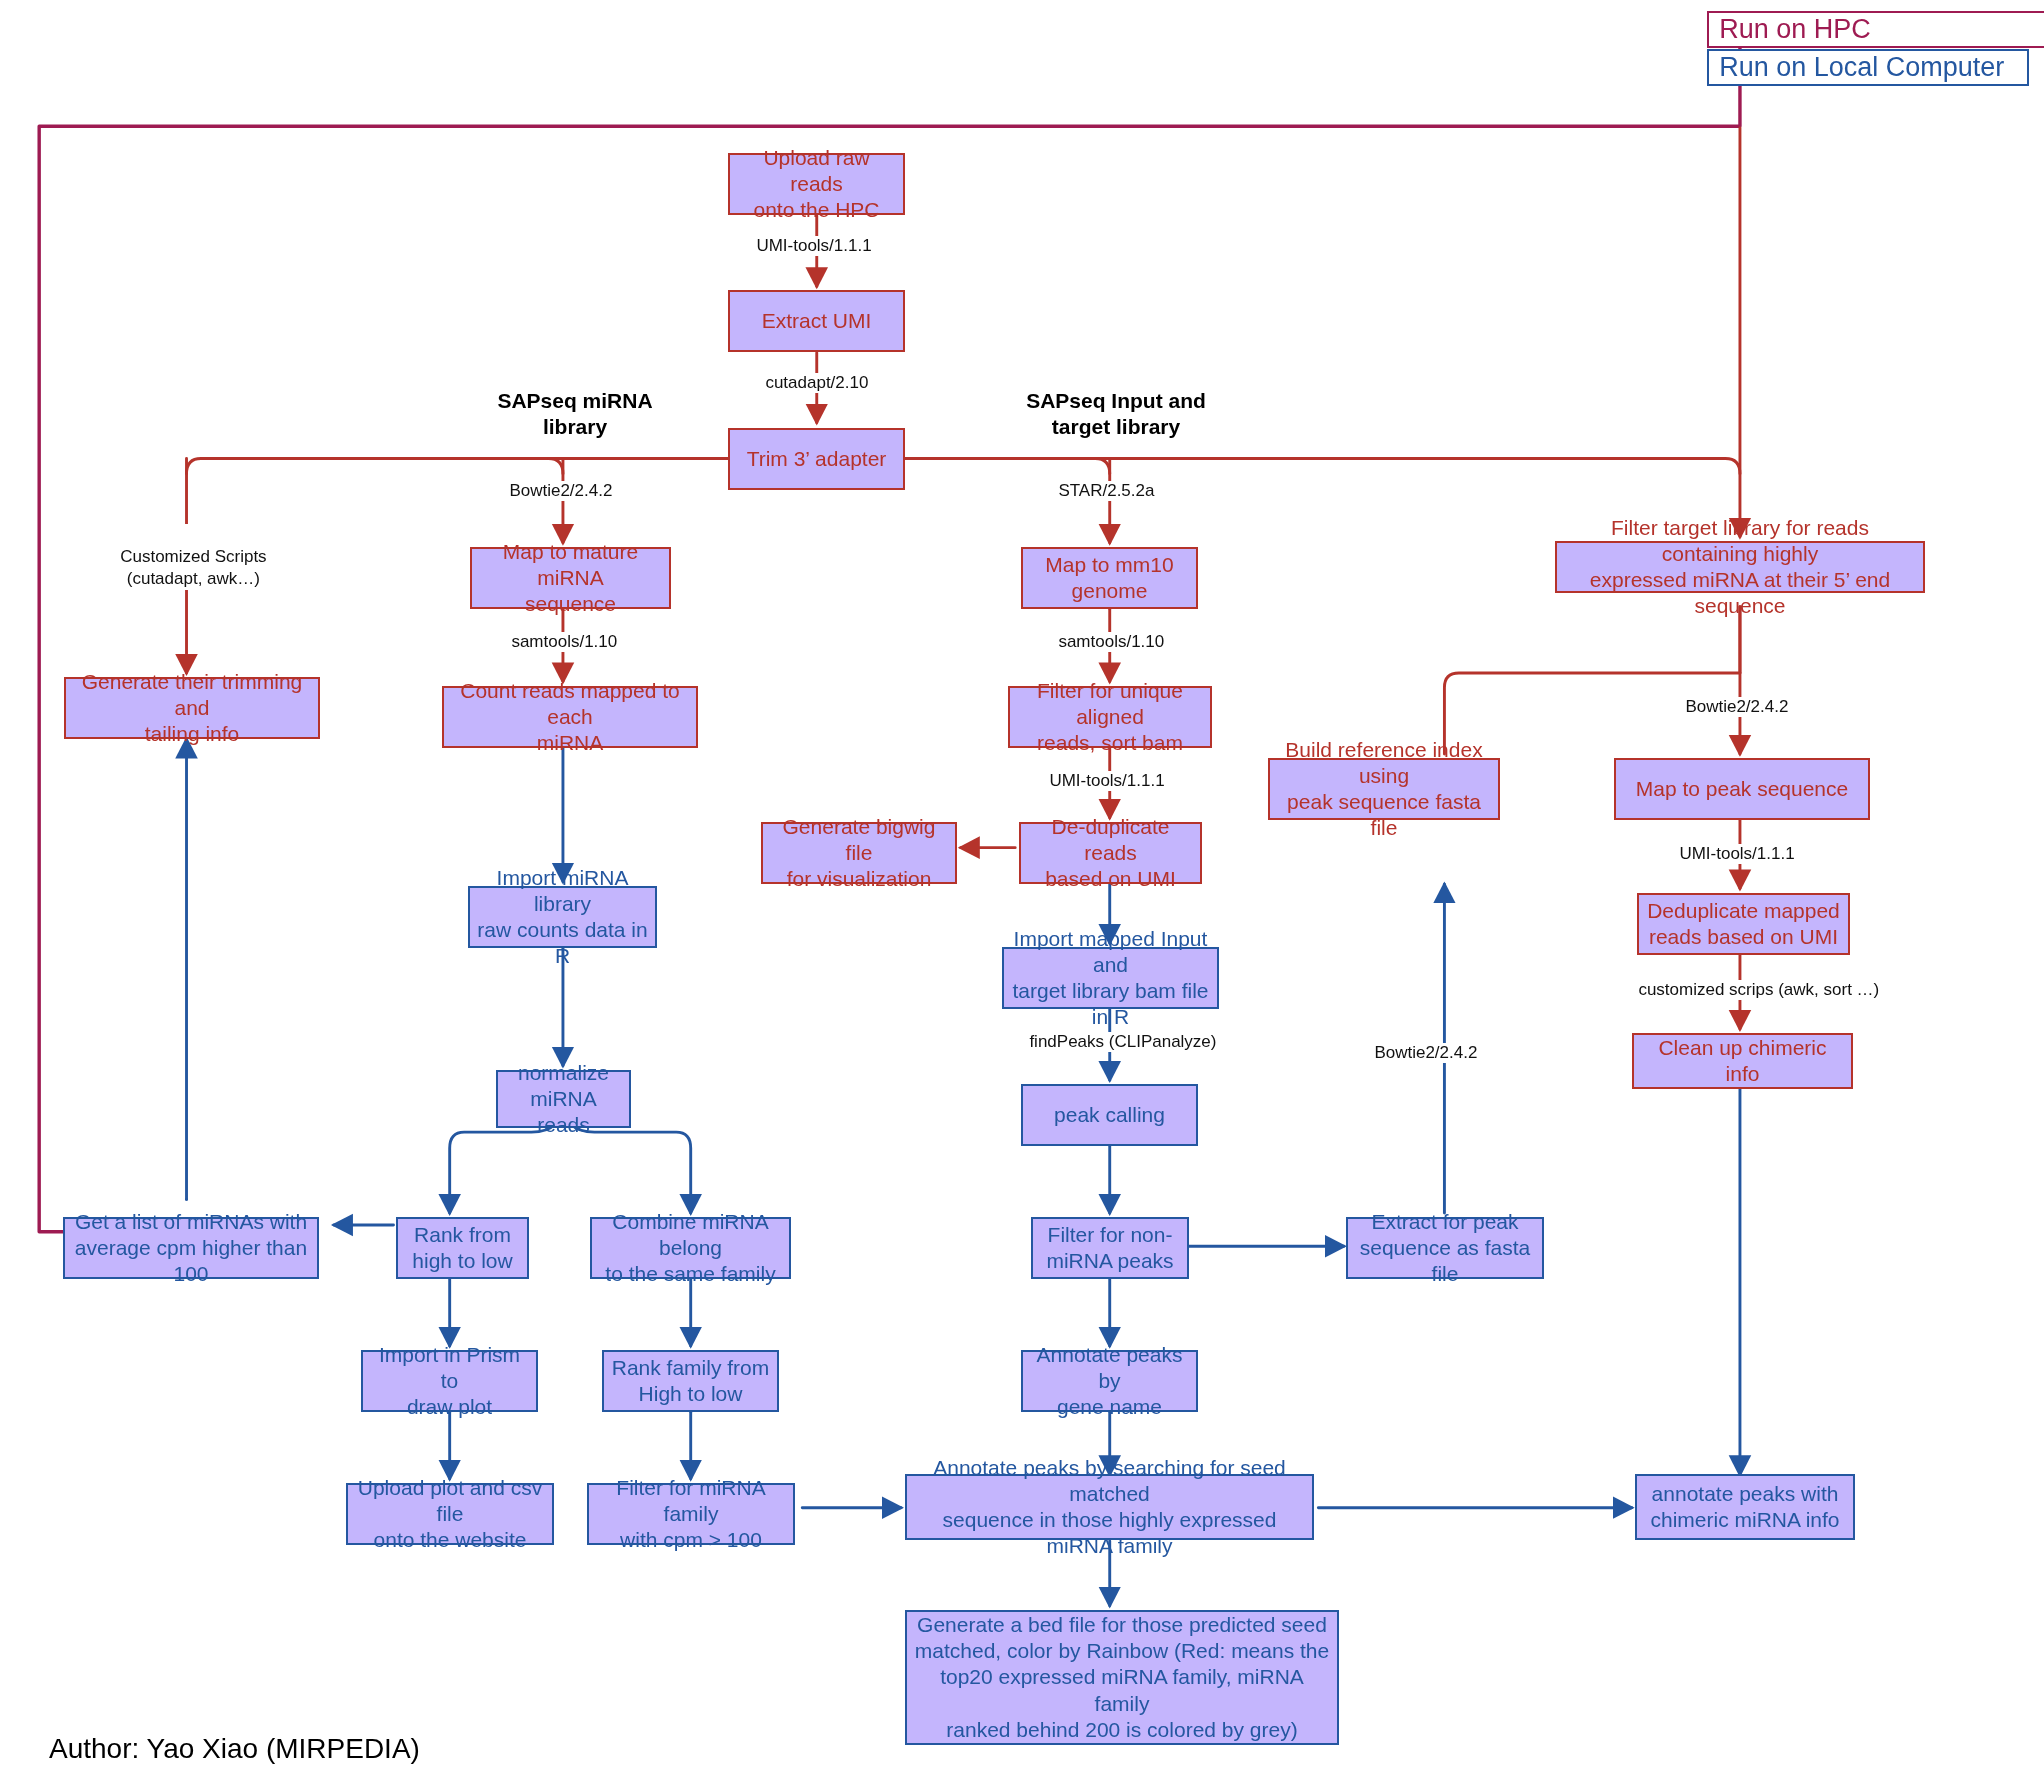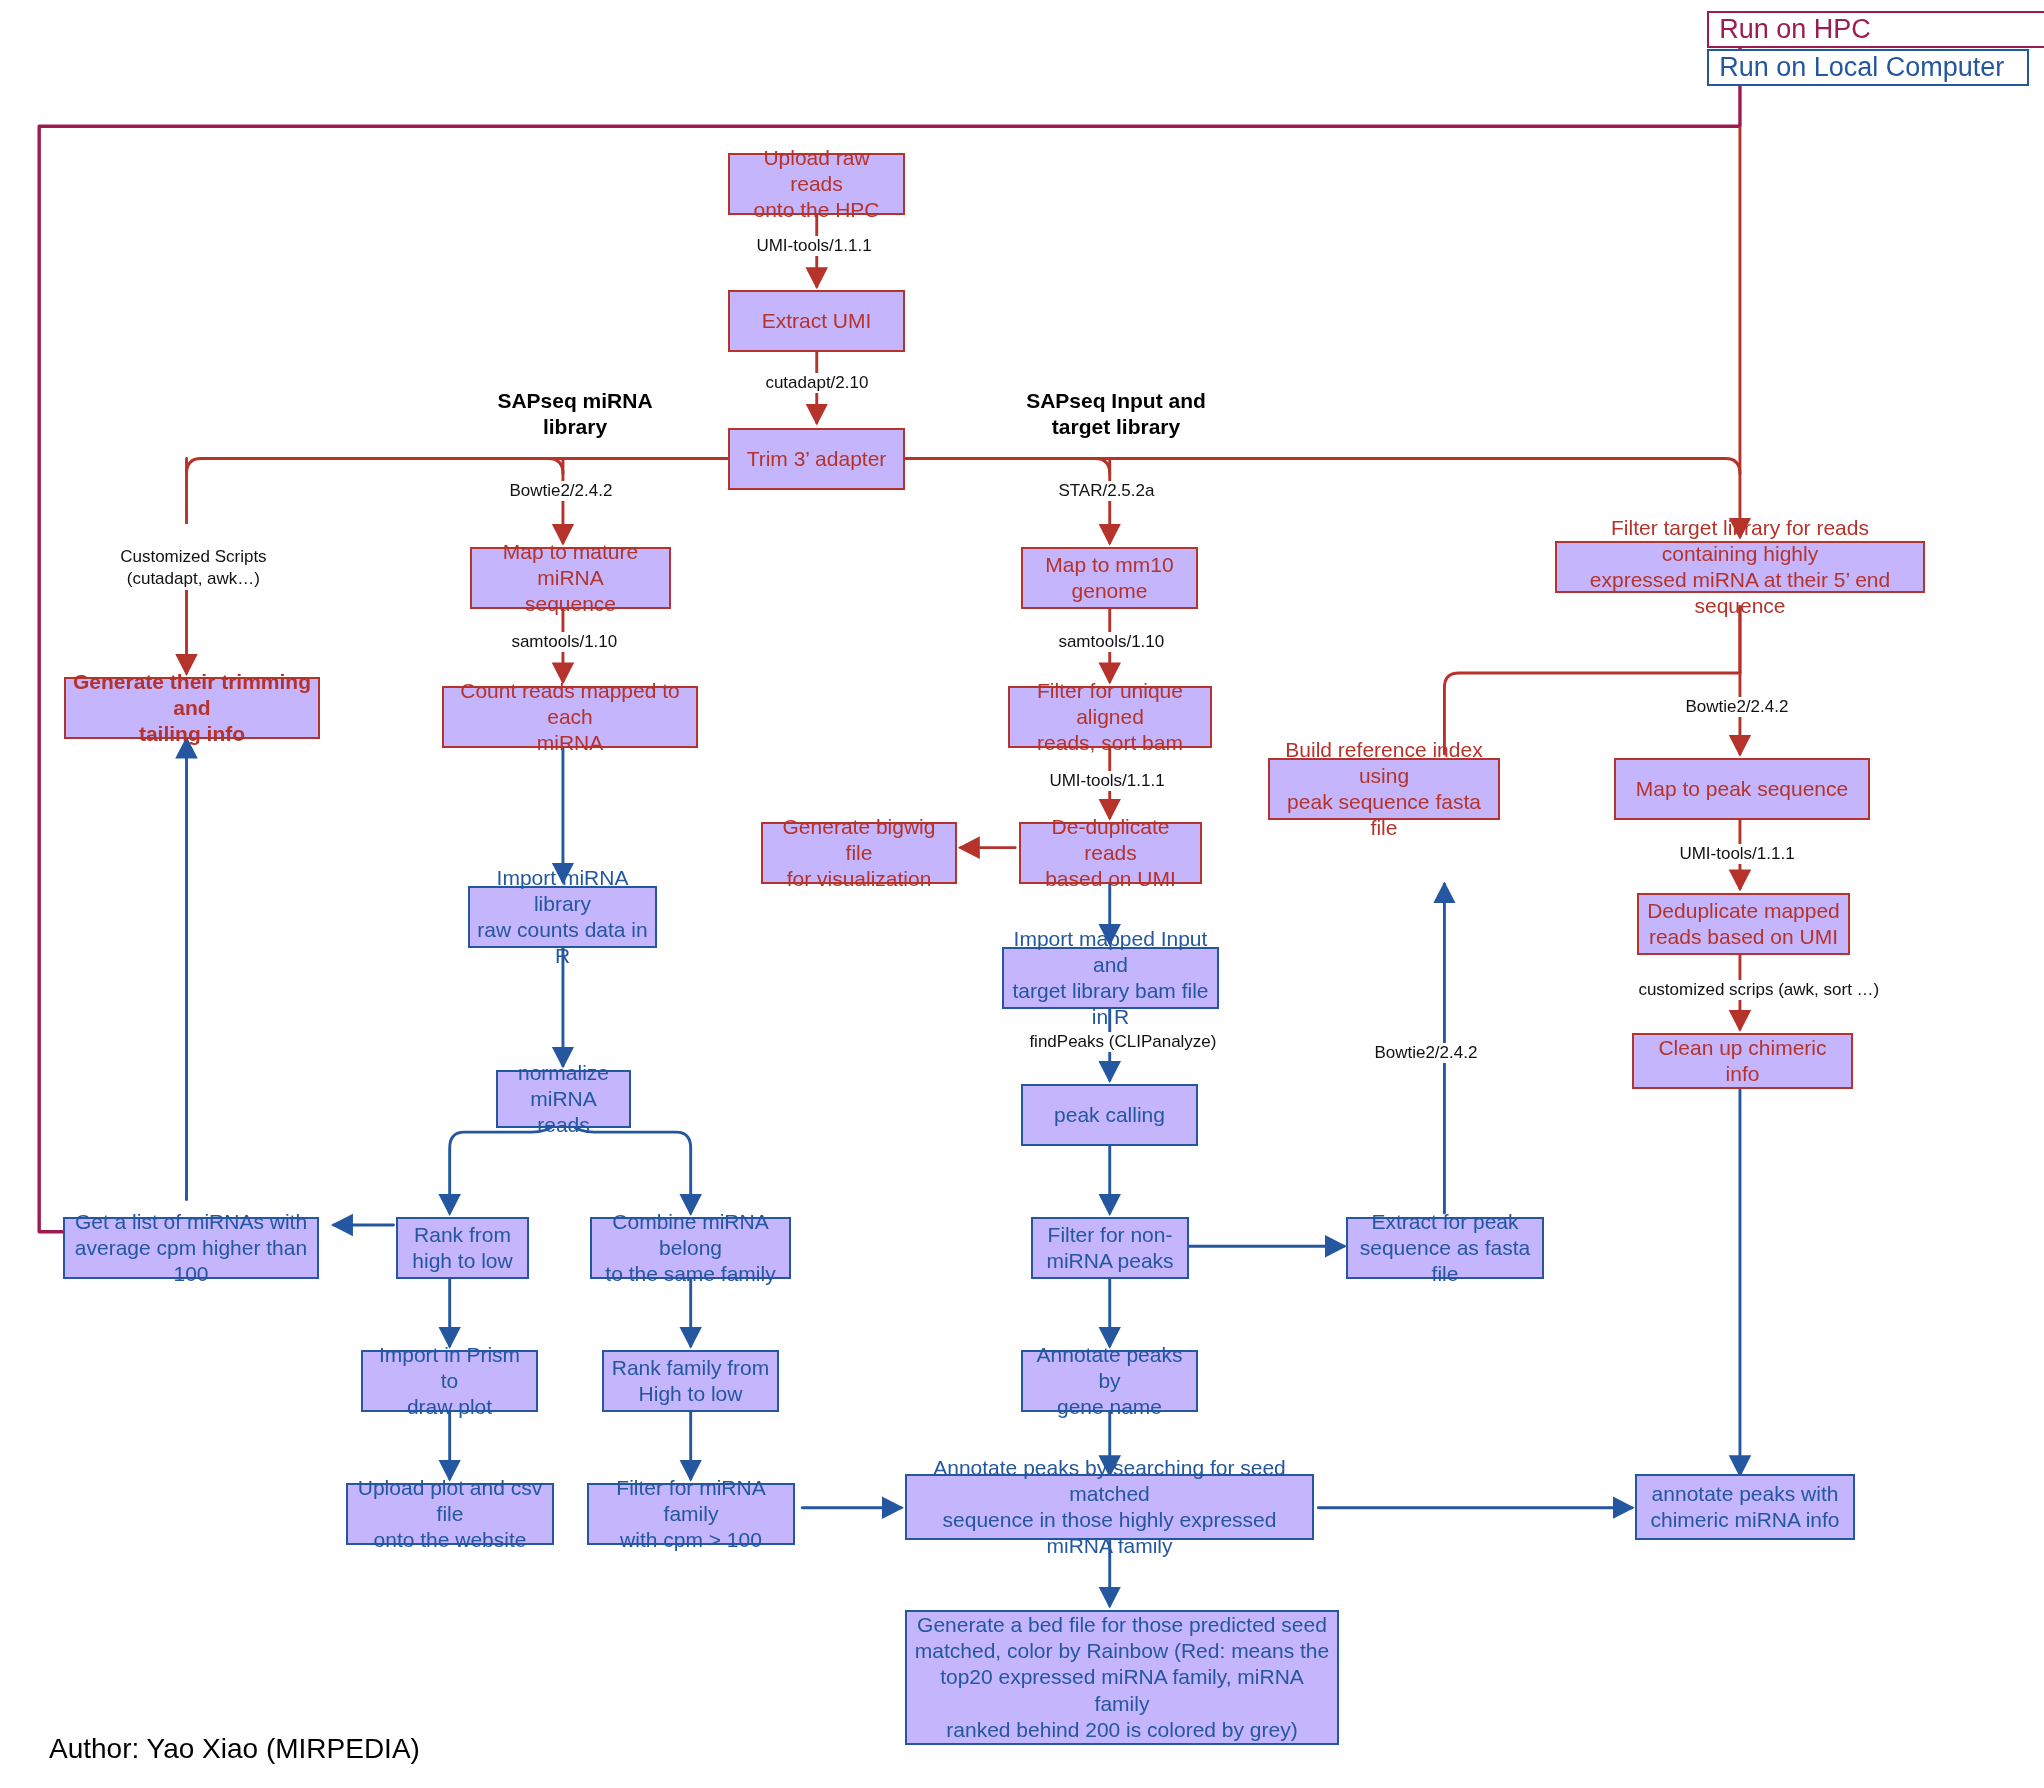--- a/index.html
+++ b/index.html
@@ -164,21 +164,21 @@
     </div>
 
   <div class="node hpc" style="left:728px;top:290px;width:177px;height:62px;font-size:21px;">
     <span style="white-space:pre-line">Extract UMI</span>
     </div>
 
   <div class="node hpc" style="left:728px;top:428px;width:177px;height:62px;font-size:21px;">
     <span style="white-space:pre-line">Trim 3’ adapter</span>
     </div>
 
-  <div class="node hpc" style="left:64px;top:677px;width:256px;height:62px;font-size:21px;font-weight:bold;">
+  <div class="node hpc" style="left:64px;top:677px;width:256px;height:62px;font-size:21px;">
     <span style="white-space:pre-line">Generate their trimming and
 tailing info</span>
     </div>
 
   <div class="node hpc" style="left:470px;top:547px;width:201px;height:62px;font-size:21px;">
     <span style="white-space:pre-line">Map to mature miRNA
 sequence</span>
     </div>
 
   <div class="node hpc" style="left:442px;top:686px;width:256px;height:62px;font-size:21px;">

